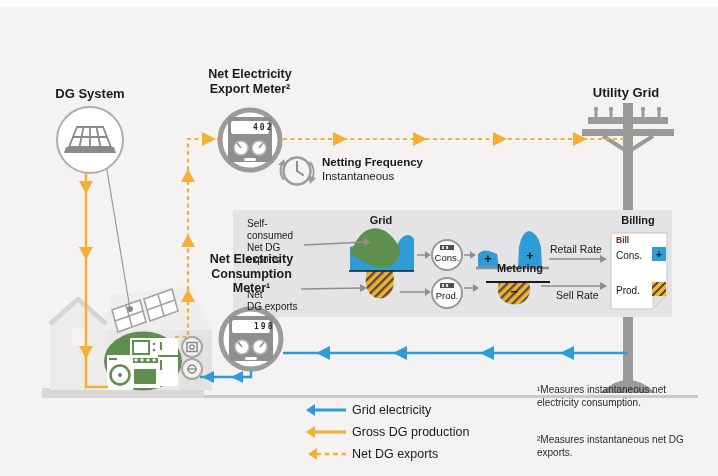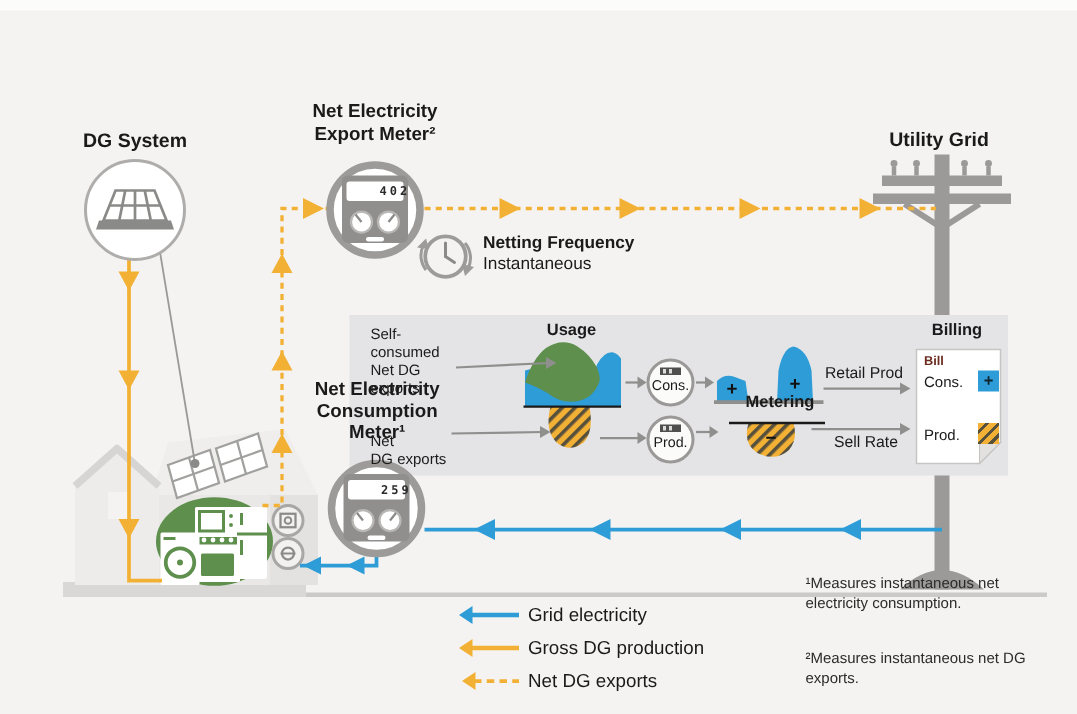--- a/index.html
+++ b/index.html
@@ -281,21 +281,21 @@
 
 <div class="t b" style="left:322px;top:156px;font-size:11.5px;">Netting Frequency</div>
 <div class="t" style="left:322px;top:170px;font-size:11.5px;">Instantaneous</div>
 
 <div class="t c b" style="left:189px;top:252px;width:125px;font-size:12.5px;line-height:14.5px;">
   <span>Net Electricity</span>
   <span>Consumption</span>
   <span>Meter¹</span>
 </div>
 
-<div class="t c hdr" style="left:343px;top:214px;width:76px;">Usage</div>
+<div class="t c hdr" style="left:343px;top:214px;width:76px;">Grid</div>
 <div class="t c hdr" style="left:480px;top:214px;width:80px;margin-top:48px;">Metering</div>
 <div class="t c hdr" style="left:600px;top:214px;width:76px;">Billing</div>
 
 <div class="t small" style="left:247px;top:218px;">
   <span>Self-</span>
   <span>consumed</span>
   <span>Net DG</span>
   <span>exports</span>
 </div>
 <div class="t small" style="left:247px;top:289px;">
@@ -303,38 +303,38 @@
   <span>DG exports</span>
 </div>
 
 <div class="t c mlabel" style="left:427px;top:252px;width:40px;">Cons.</div>
 <div class="t c mlabel" style="left:427px;top:290px;width:40px;">Prod.</div>
 
 <div class="msym" style="left:481px;top:252px;">+</div>
 <div class="msym" style="left:523px;top:249px;">+</div>
 <div class="msym" style="left:507px;top:285px;">−</div>
 
-<div class="t rate" style="left:550px;top:243px;">Retail Prod</div>
+<div class="t rate" style="left:550px;top:243px;">Retail Rate</div>
 <div class="t rate" style="left:556px;top:289px;">Sell Rate</div>
 
 <div class="t b" style="left:616px;top:235px;font-size:8.5px;color:#6B2B1F;">Bill</div>
 <div class="t" style="left:616px;top:250px;font-size:10px;">Cons.</div>
 <div class="sq sq-blue" style="left:652px;top:247px;">+</div>
 <div class="t" style="left:616px;top:285px;font-size:10px;">Prod.</div>
 <div class="sq sq-hatch" style="left:652px;top:282px;"></div>
 
 <div class="meter-display" style="left:231px;top:121px;">
   <span class="mdark"></span>
       <span class="mdark"></span>
   <span class="mdigits">402</span>
 </div>
 <div class="meter-display" style="left:232px;top:320px;">
   <span class="mdark"></span>
       <span class="mdark"></span>
-  <span class="mdigits">259</span>
+  <span class="mdigits">198</span>
 </div>
 
 <div class="t legend-label" style="left:352px;top:403px;">Grid electricity</div>
 <div class="t legend-label" style="left:352px;top:425px;">Gross DG production</div>
 <div class="t legend-label" style="left:352px;top:447px;">Net DG exports</div>
 
 <div class="t fn" style="left:537px;top:384px;">¹Measures instantaneous net electricity consumption.</div>
 <div class="t fn" style="left:537px;top:434px;">²Measures instantaneous net DG exports.</div>
 
 </div>

